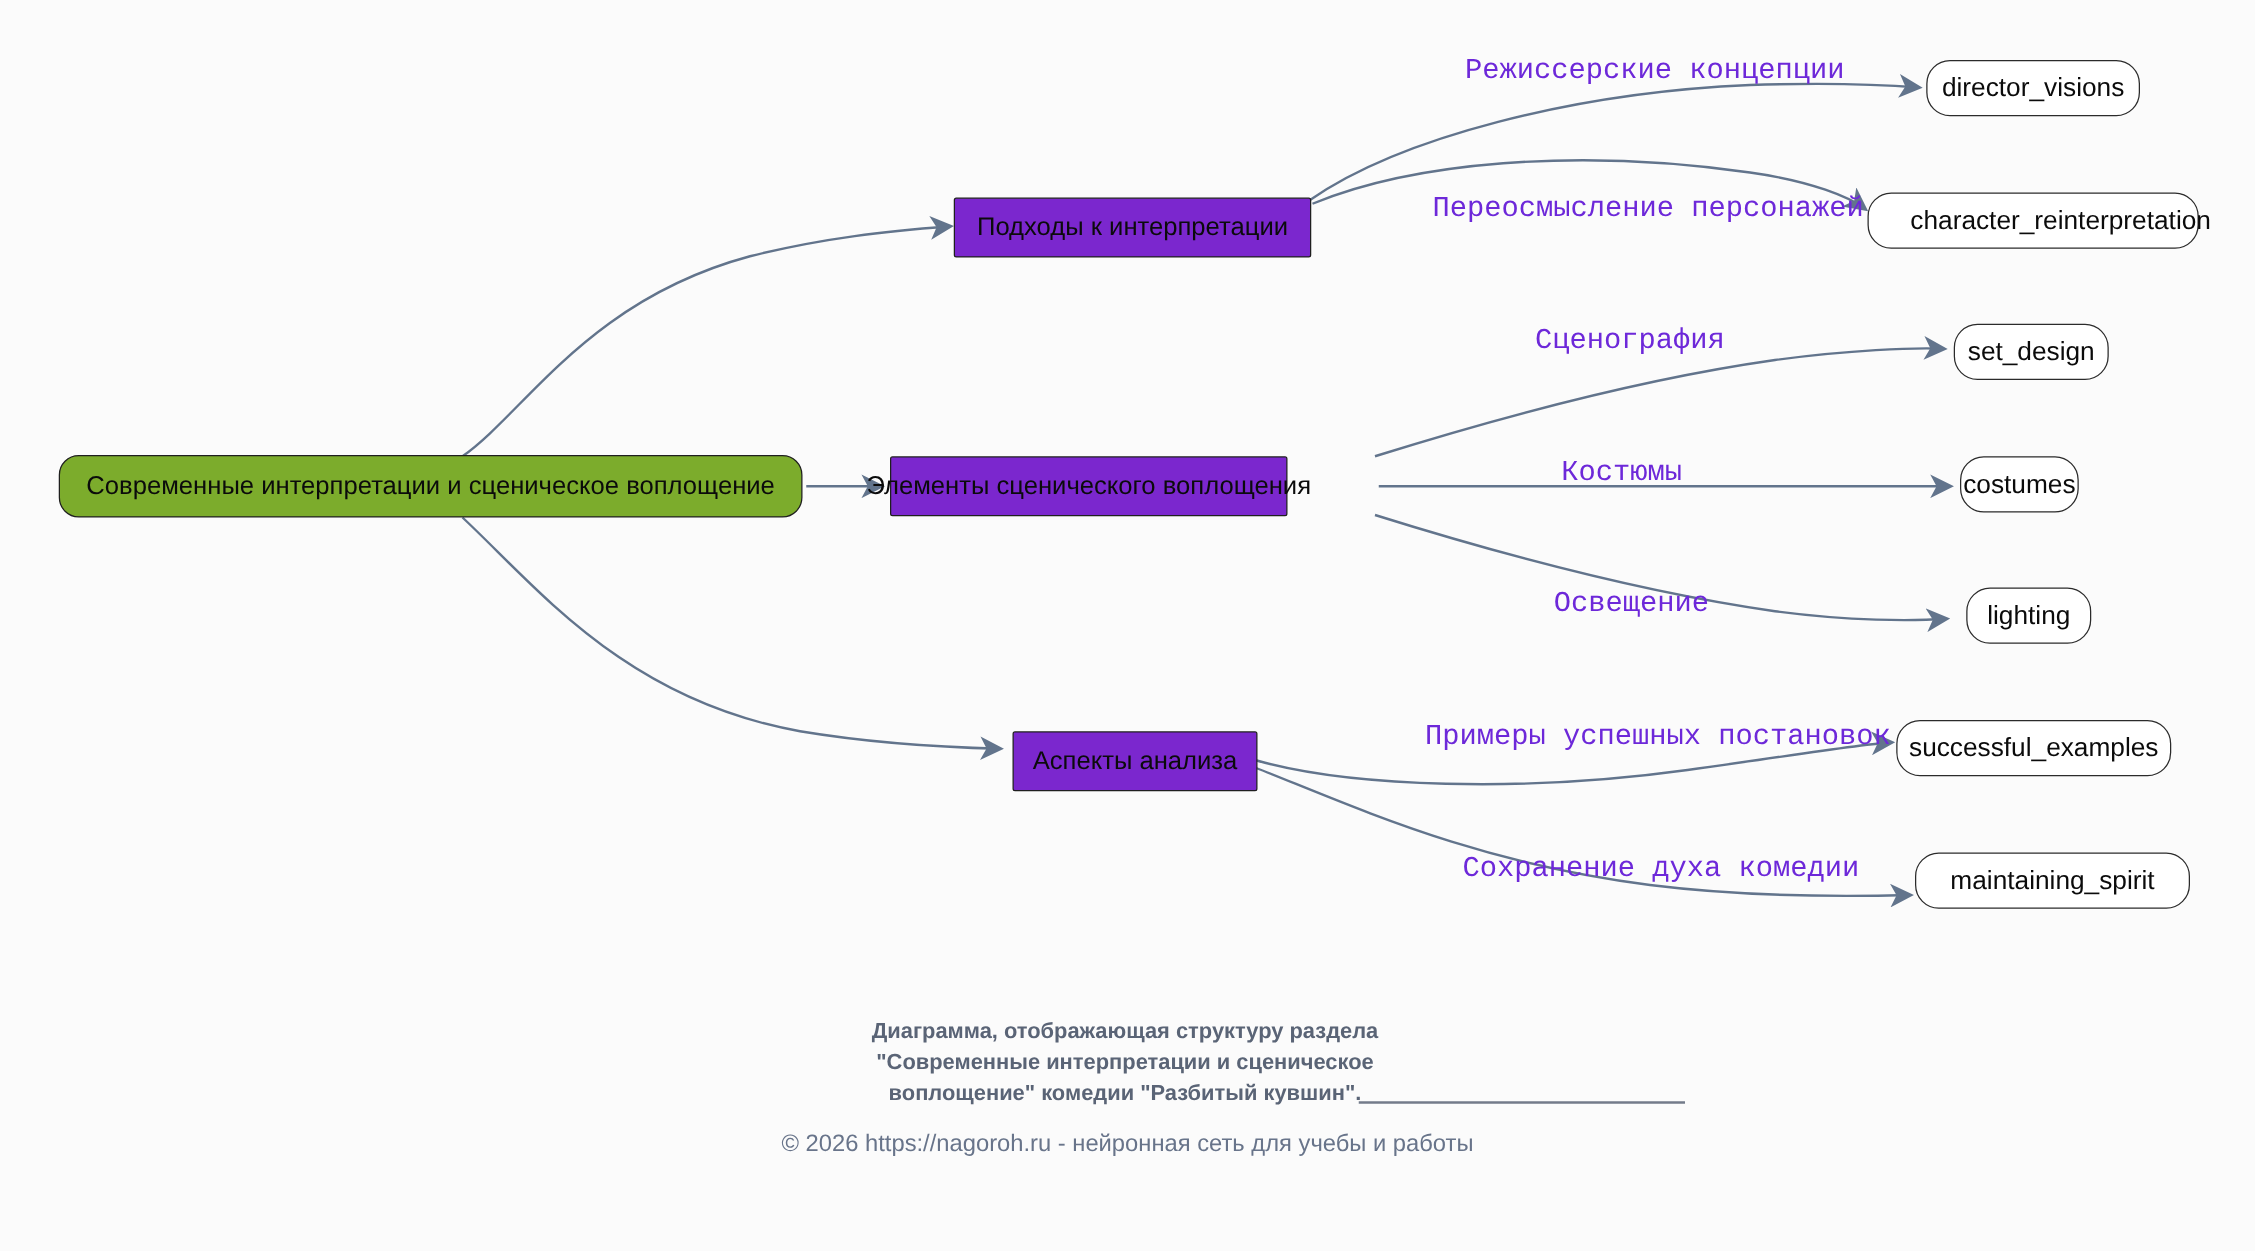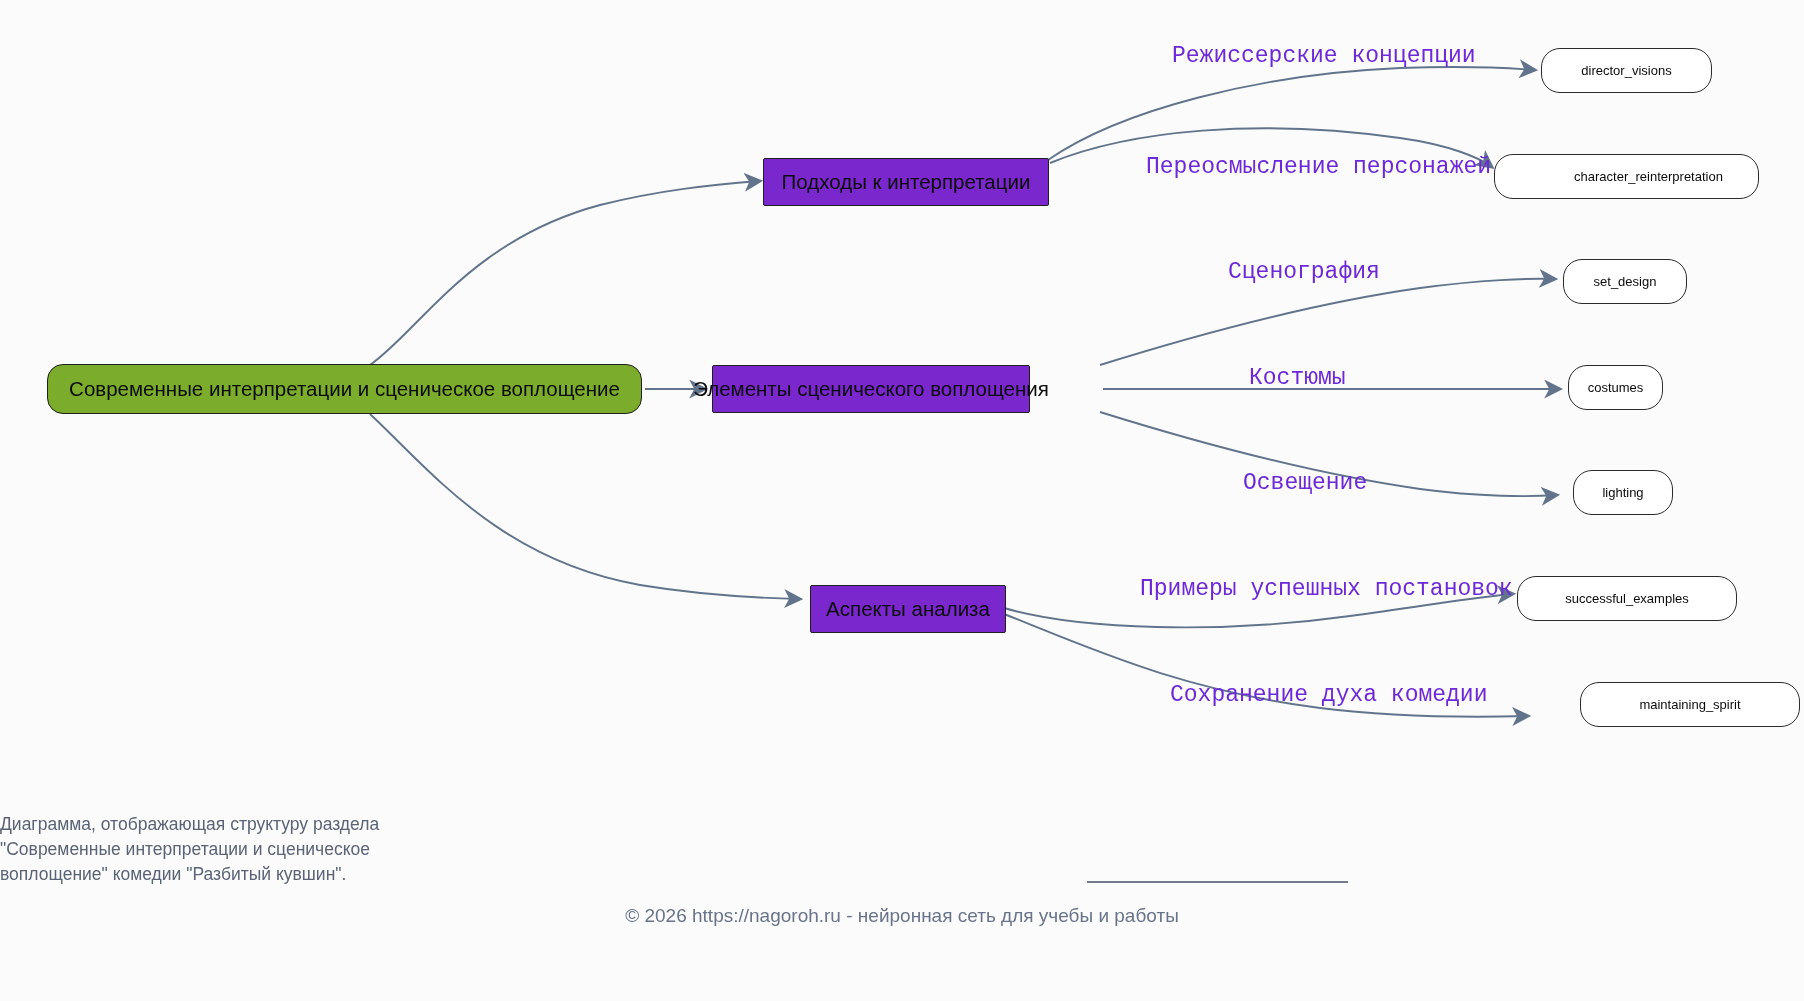--- a/index.html
+++ b/index.html
@@ -41,39 +41,39 @@
     border-radius: 16px;
   }
   .node.branch {
     background: #7b27ce;
     font-size: 20.5px;
     border-radius: 2px;
   }
   .node.leaf {
     background: #ffffff;
     border: 1.5px solid #2b2b2b;
-    font-size: 13px;
+    font-size: 21px;
     border-radius: 19px;
   }
   .edge-label {
     position: absolute;
     font-family: Liberation Mono, monospace;
     font-size: 23px;
     color: #6d28d9;
     white-space: nowrap;
     z-index: 4;
     line-height: 1;
   }
   .caption {
     position: absolute;
     left: 0;
     right: 4px;
-    text-align: left;
+    text-align: center;
     font-family: "Liberation Sans", sans-serif;
-    font-weight: normal;
+    font-weight: bold;
     font-size: 17.5px;
     line-height: 1.42;
     color: #5a6476;
     z-index: 5;
   }
   .caption-line {
     display: block;
   }
   .divider {
     position: absolute;
@@ -152,21 +152,21 @@
 </div>
 
 <div class="node leaf" style="left:1573px; top:470px; width:100px; height:45px;">
   <span>lighting</span>
 </div>
 
 <div class="node leaf" style="left:1517px; top:576px; width:220px; height:45px;">
   <span>successful_examples</span>
 </div>
 
-<div class="node leaf" style="left:1532px; top:682px; width:220px; height:45px;margin-left:48px;">
+<div class="node leaf" style="left:1532px; top:682px; width:220px; height:45px;">
   <span>maintaining_spirit</span>
 </div>
 
 <div class="edge-label" style="left:1172px; top:45px;">Режиссерские концепции</div>
 
 <div class="edge-label" style="left:1146px; top:156px;">Переосмысление персонажей</div>
 
 <div class="edge-label" style="left:1228px; top:261px;">Сценография</div>
 
 <div class="edge-label" style="left:1249px; top:367px;">Костюмы</div>

